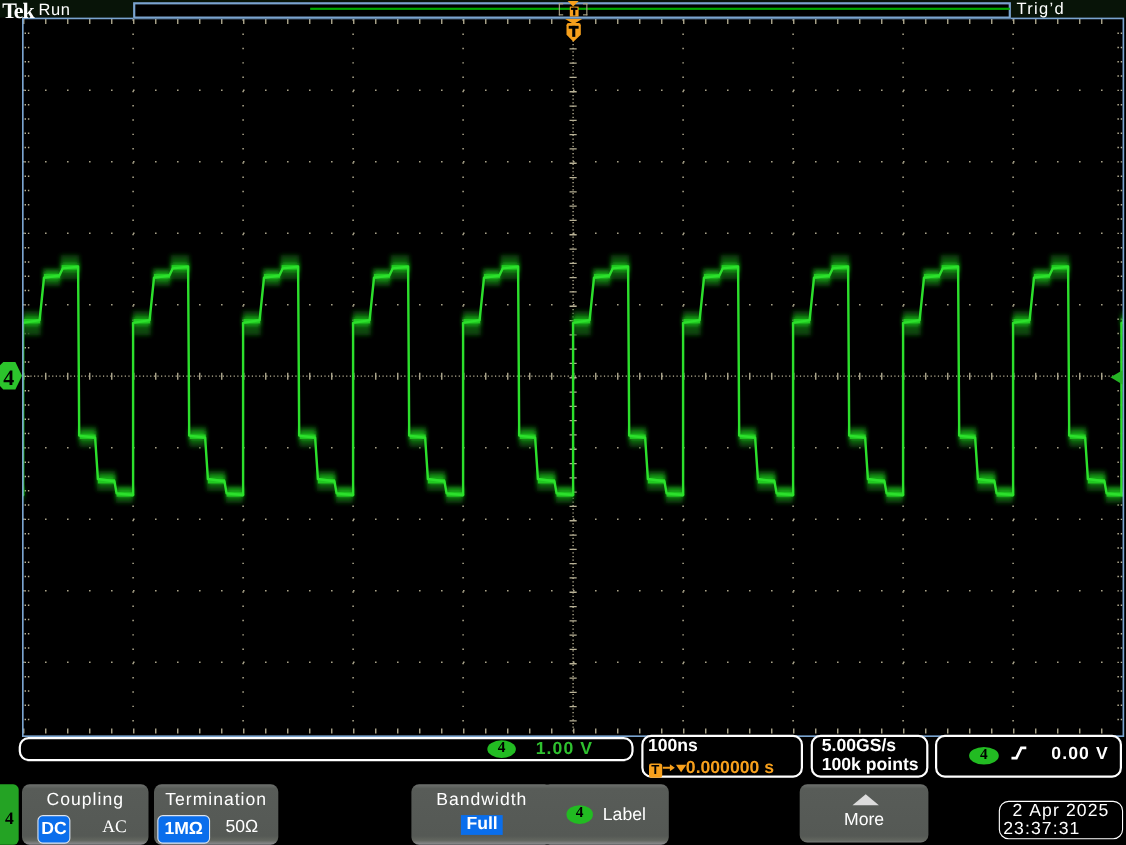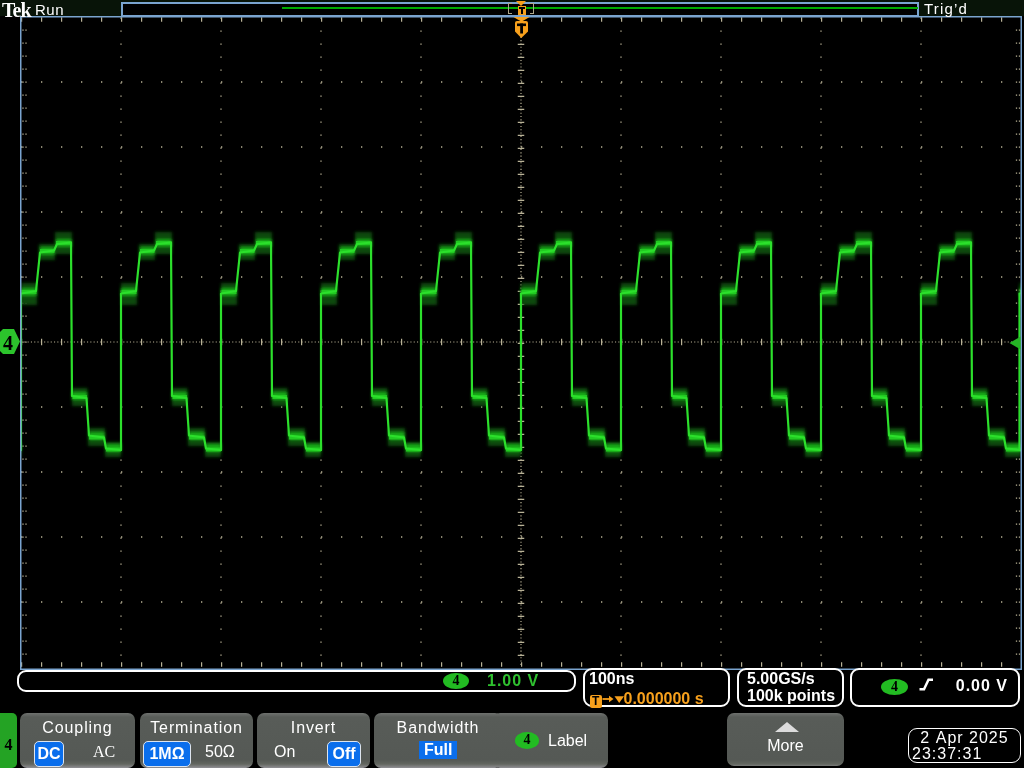--- a/index.html
+++ b/index.html
@@ -210,27 +210,20 @@
       <div class="opt" style="left:73px;top:3px;font-family:Liberation Serif, serif;">AC</div>
     </div>
   </div>
   <div class="abs mbtn bt2">
     <div class="mtitle">Termination</div>
     <div class="mrow">
       <div class="bsel" style="left:3px;top:1px;width:48px;height:26px;line-height:23px;">1MΩ</div>
       <div class="opt" style="left:65px;top:3px;">50Ω</div>
     </div>
   </div>
-  <div class="abs mbtn bt3">
-    <div class="mtitle">Invert</div>
-    <div class="mrow">
-      <div class="opt" style="left:17px;top:3px;">On</div>
-      <div class="bsel" style="left:70px;top:1px;width:34px;height:26px;line-height:23px;">Off</div>
-    </div>
-  </div>
   <div class="abs mbtn bt4">
     <div class="mtitle">Bandwidth</div>
     <div class="fullsel">Full</div>
   </div>
   <div class="abs mbtn bt5">
     <div class="abs chip c5">4</div>
     <div class="abs lbl">Label</div>
   </div>
   <div class="abs mbtn btm">
     <div class="abs tri"></div>

